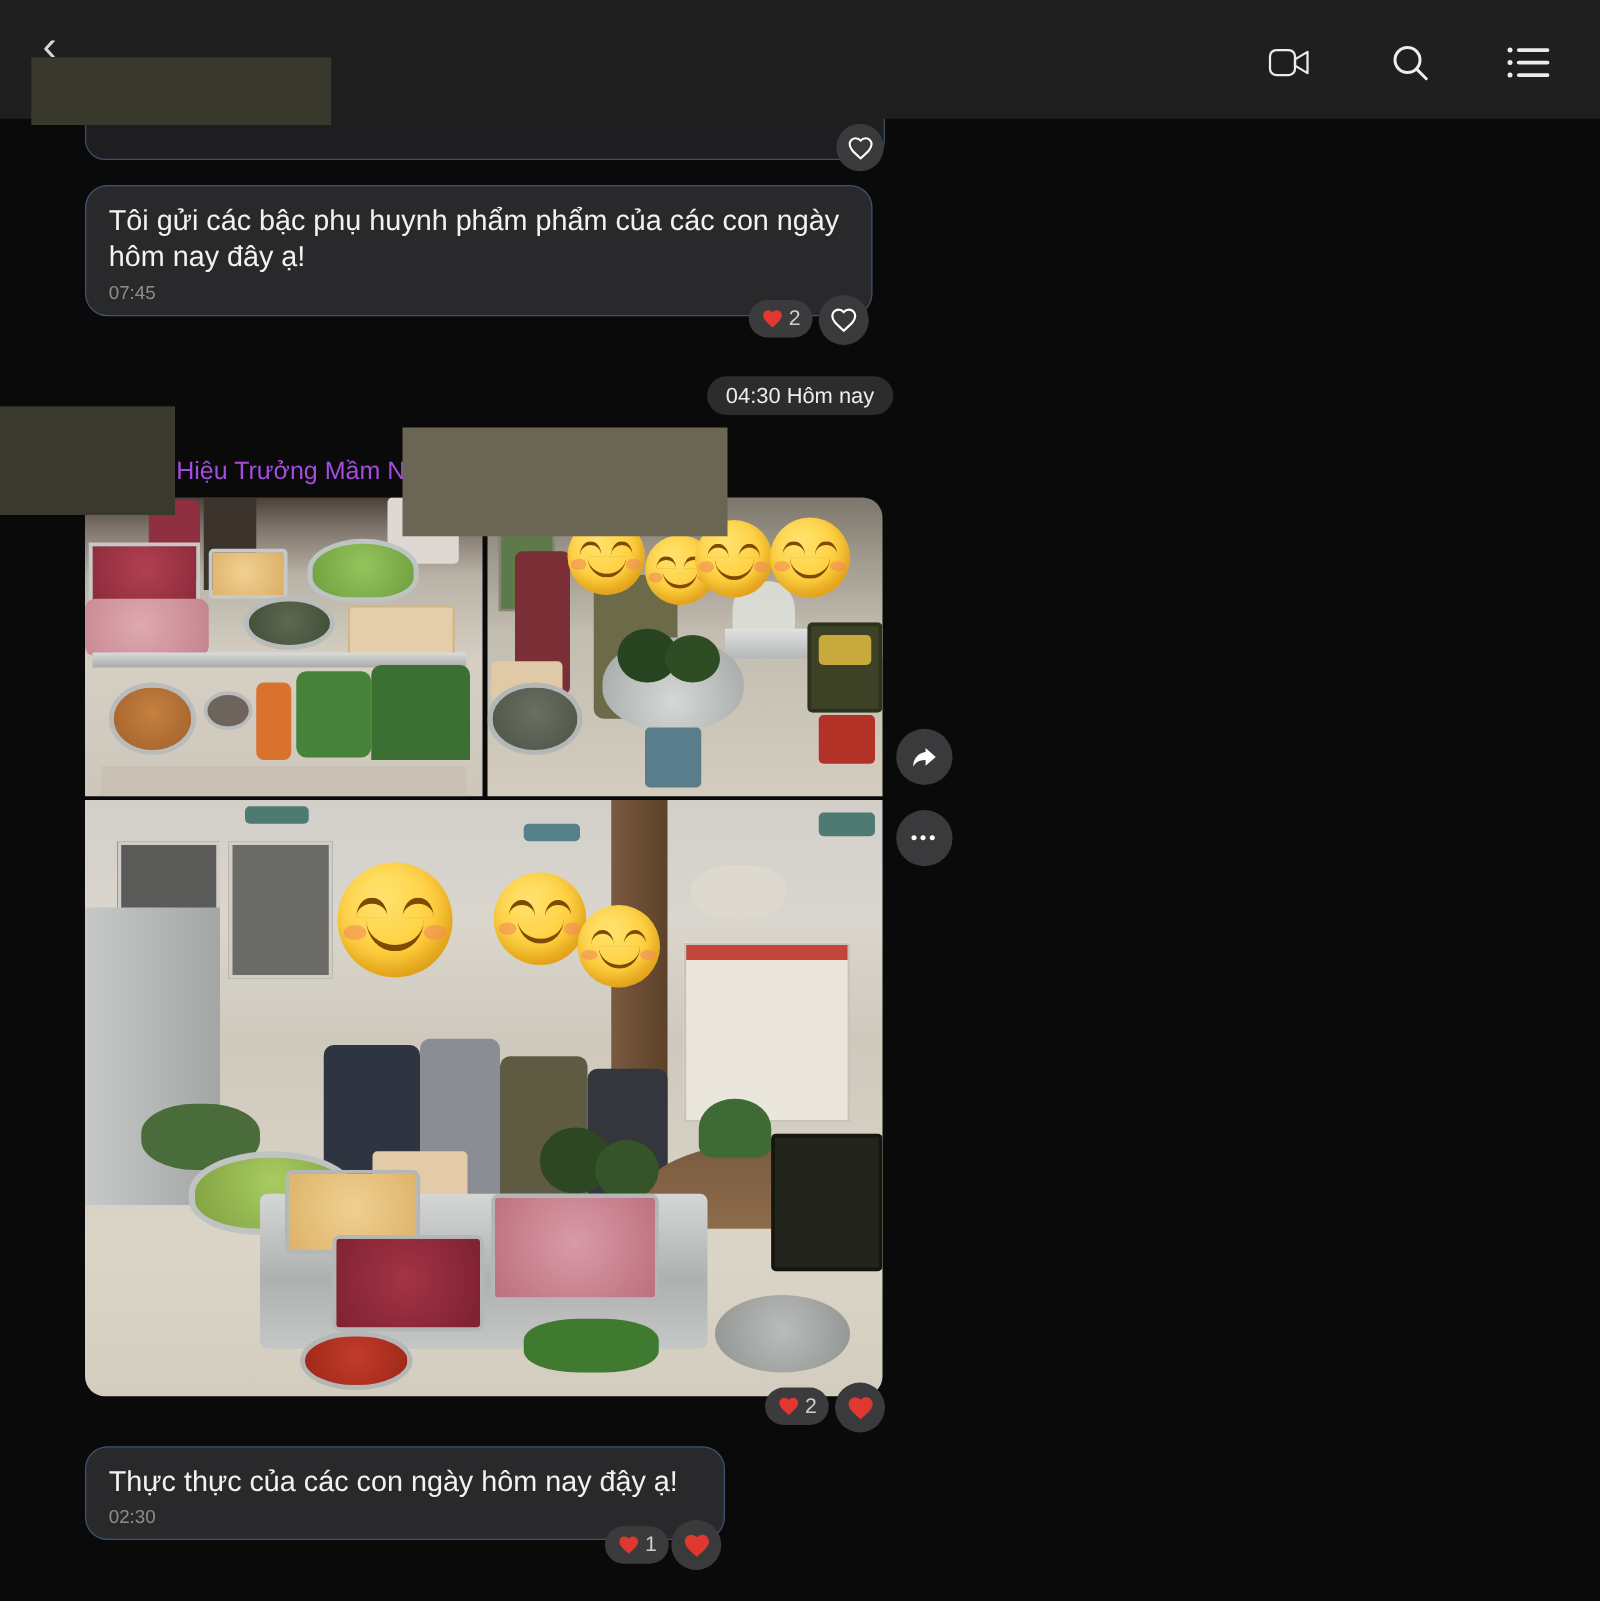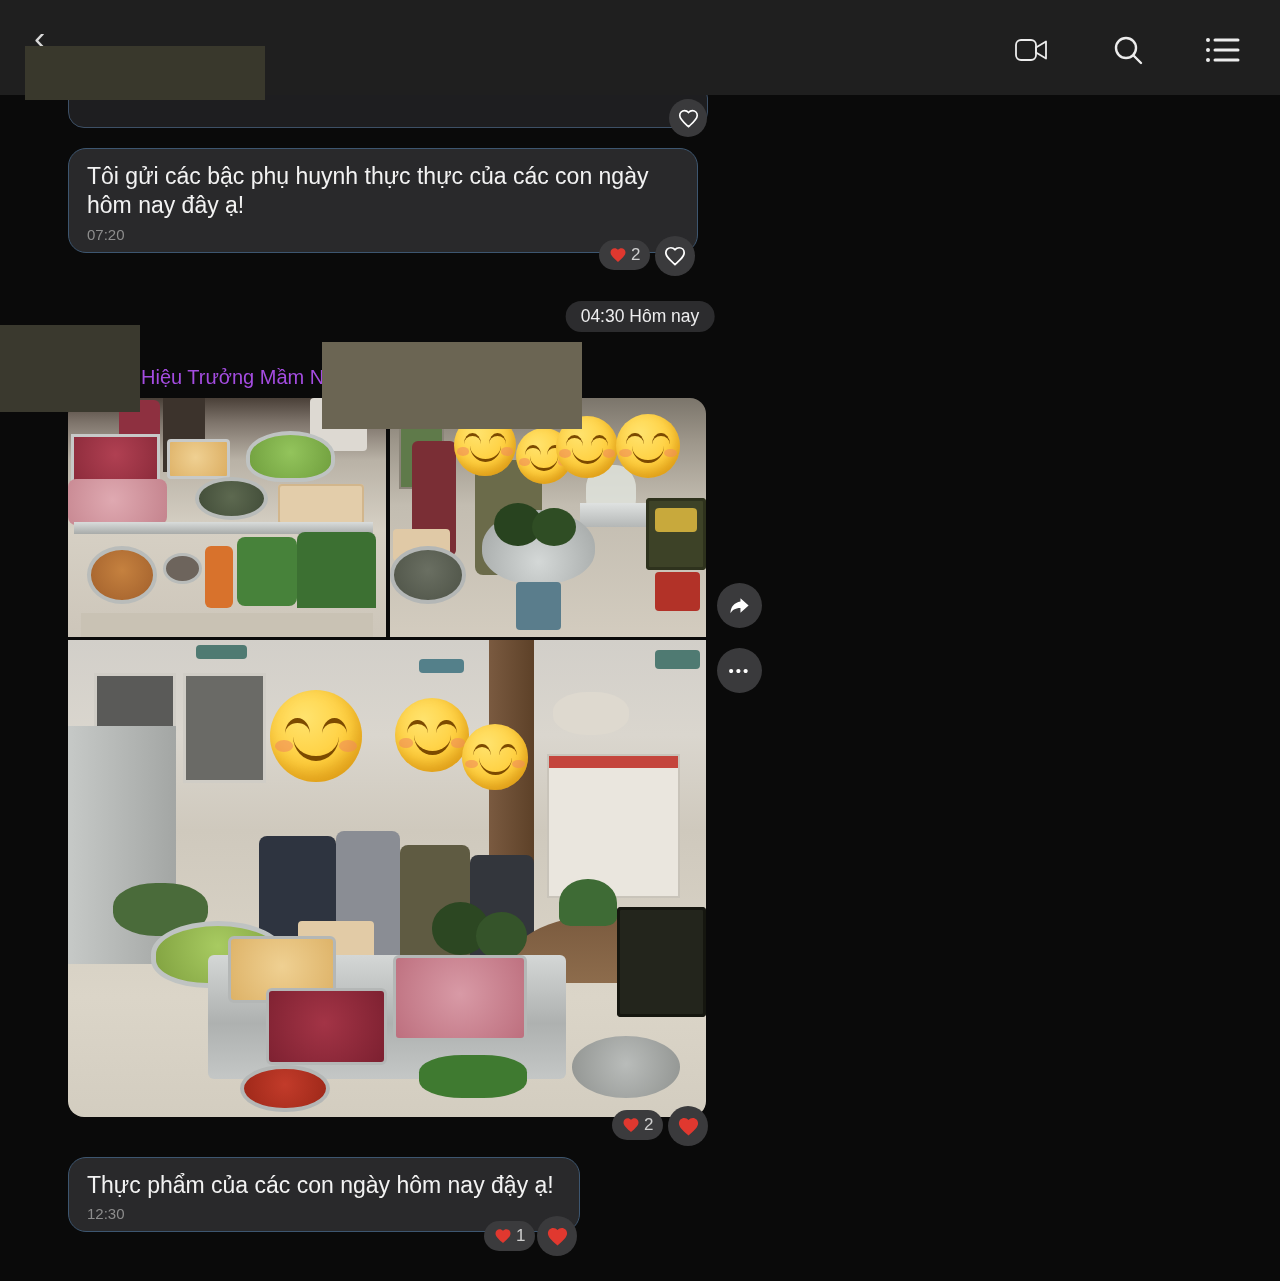--- a/index.html
+++ b/index.html
@@ -68,22 +68,22 @@
 <div class="screen">
 
   <div class="partial-bubble"></div>
   <div class="circle-btn" style="left:669px; top:99px; width:38px; height:38px;">
     <svg width="21" height="21" viewBox="0 0 24 24">
       <path d="M12 21.35l-1.45-1.32C5.4 15.36 2 12.28 2 8.5 2 5.42 4.42 3 7.5 3c1.74 0 3.41.81 4.5 2.09C13.09 3.81 14.76 3 16.5 3 19.58 3 22 5.42 22 8.5c0 3.78-3.4 6.86-8.55 11.54L12 21.35z" fill="none" stroke="#ffffff" stroke-width="1.9"></path>
     </svg>
   </div>
 
   <div class="bubble" style="left:68px; top:148px; width:630px;">
-    <div class="txt">Tôi gửi các bậc phụ huynh thực thực của các con ngày hôm nay đây ạ!</div>
-    <div class="time">07:20</div>
+    <div class="txt">Tôi gửi các bậc phụ huynh phẩm phẩm của các con ngày hôm nay đây ạ!</div>
+    <div class="time">07:45</div>
   </div>
   <div class="rx-pill" style="left:599px; top:240px;">
     <svg width="18" height="18" viewBox="0 0 24 24">
       <path d="M12 21.35l-1.45-1.32C5.4 15.36 2 12.28 2 8.5 2 5.42 4.42 3 7.5 3c1.74 0 3.41.81 4.5 2.09C13.09 3.81 14.76 3 16.5 3 19.58 3 22 5.42 22 8.5c0 3.78-3.4 6.86-8.55 11.54L12 21.35z" fill="#e0382f"></path>
     </svg>
     <span class="cnt">2</span>
   </div>
   <div class="circle-btn" style="left:655px; top:236px; width:40px; height:40px;">
     <svg width="22" height="22" viewBox="0 0 24 24">
       <path d="M12 21.35l-1.45-1.32C5.4 15.36 2 12.28 2 8.5 2 5.42 4.42 3 7.5 3c1.74 0 3.41.81 4.5 2.09C13.09 3.81 14.76 3 16.5 3 19.58 3 22 5.42 22 8.5c0 3.78-3.4 6.86-8.55 11.54L12 21.35z" fill="none" stroke="#ffffff" stroke-width="1.9"></path>
@@ -226,22 +226,22 @@
     </svg>
     <span class="cnt">2</span>
   </div>
   <div class="circle-btn" style="left:668px; top:1106px; width:40px; height:40px;">
     <svg width="23" height="23" viewBox="0 0 24 24">
       <path d="M12 21.35l-1.45-1.32C5.4 15.36 2 12.28 2 8.5 2 5.42 4.42 3 7.5 3c1.74 0 3.41.81 4.5 2.09C13.09 3.81 14.76 3 16.5 3 19.58 3 22 5.42 22 8.5c0 3.78-3.4 6.86-8.55 11.54L12 21.35z" fill="#e0382f"></path>
     </svg>
   </div>
 
   <div class="bubble" style="left:68px; top:1157px; width:512px;">
-    <div class="txt">Thực phẩm của các con ngày hôm nay đậy ạ!</div>
-    <div class="time">12:30</div>
+    <div class="txt">Thực thực của các con ngày hôm nay đậy ạ!</div>
+    <div class="time">02:30</div>
   </div>
   <div class="rx-pill" style="left:484px; top:1221px;">
     <svg width="18" height="18" viewBox="0 0 24 24">
       <path d="M12 21.35l-1.45-1.32C5.4 15.36 2 12.28 2 8.5 2 5.42 4.42 3 7.5 3c1.74 0 3.41.81 4.5 2.09C13.09 3.81 14.76 3 16.5 3 19.58 3 22 5.42 22 8.5c0 3.78-3.4 6.86-8.55 11.54L12 21.35z" fill="#e0382f"></path>
     </svg>
     <span class="cnt">1</span>
   </div>
   <div class="circle-btn" style="left:537px; top:1216px; width:40px; height:40px;">
     <svg width="23" height="23" viewBox="0 0 24 24">
       <path d="M12 21.35l-1.45-1.32C5.4 15.36 2 12.28 2 8.5 2 5.42 4.42 3 7.5 3c1.74 0 3.41.81 4.5 2.09C13.09 3.81 14.76 3 16.5 3 19.58 3 22 5.42 22 8.5c0 3.78-3.4 6.86-8.55 11.54L12 21.35z" fill="#e0382f"></path>

